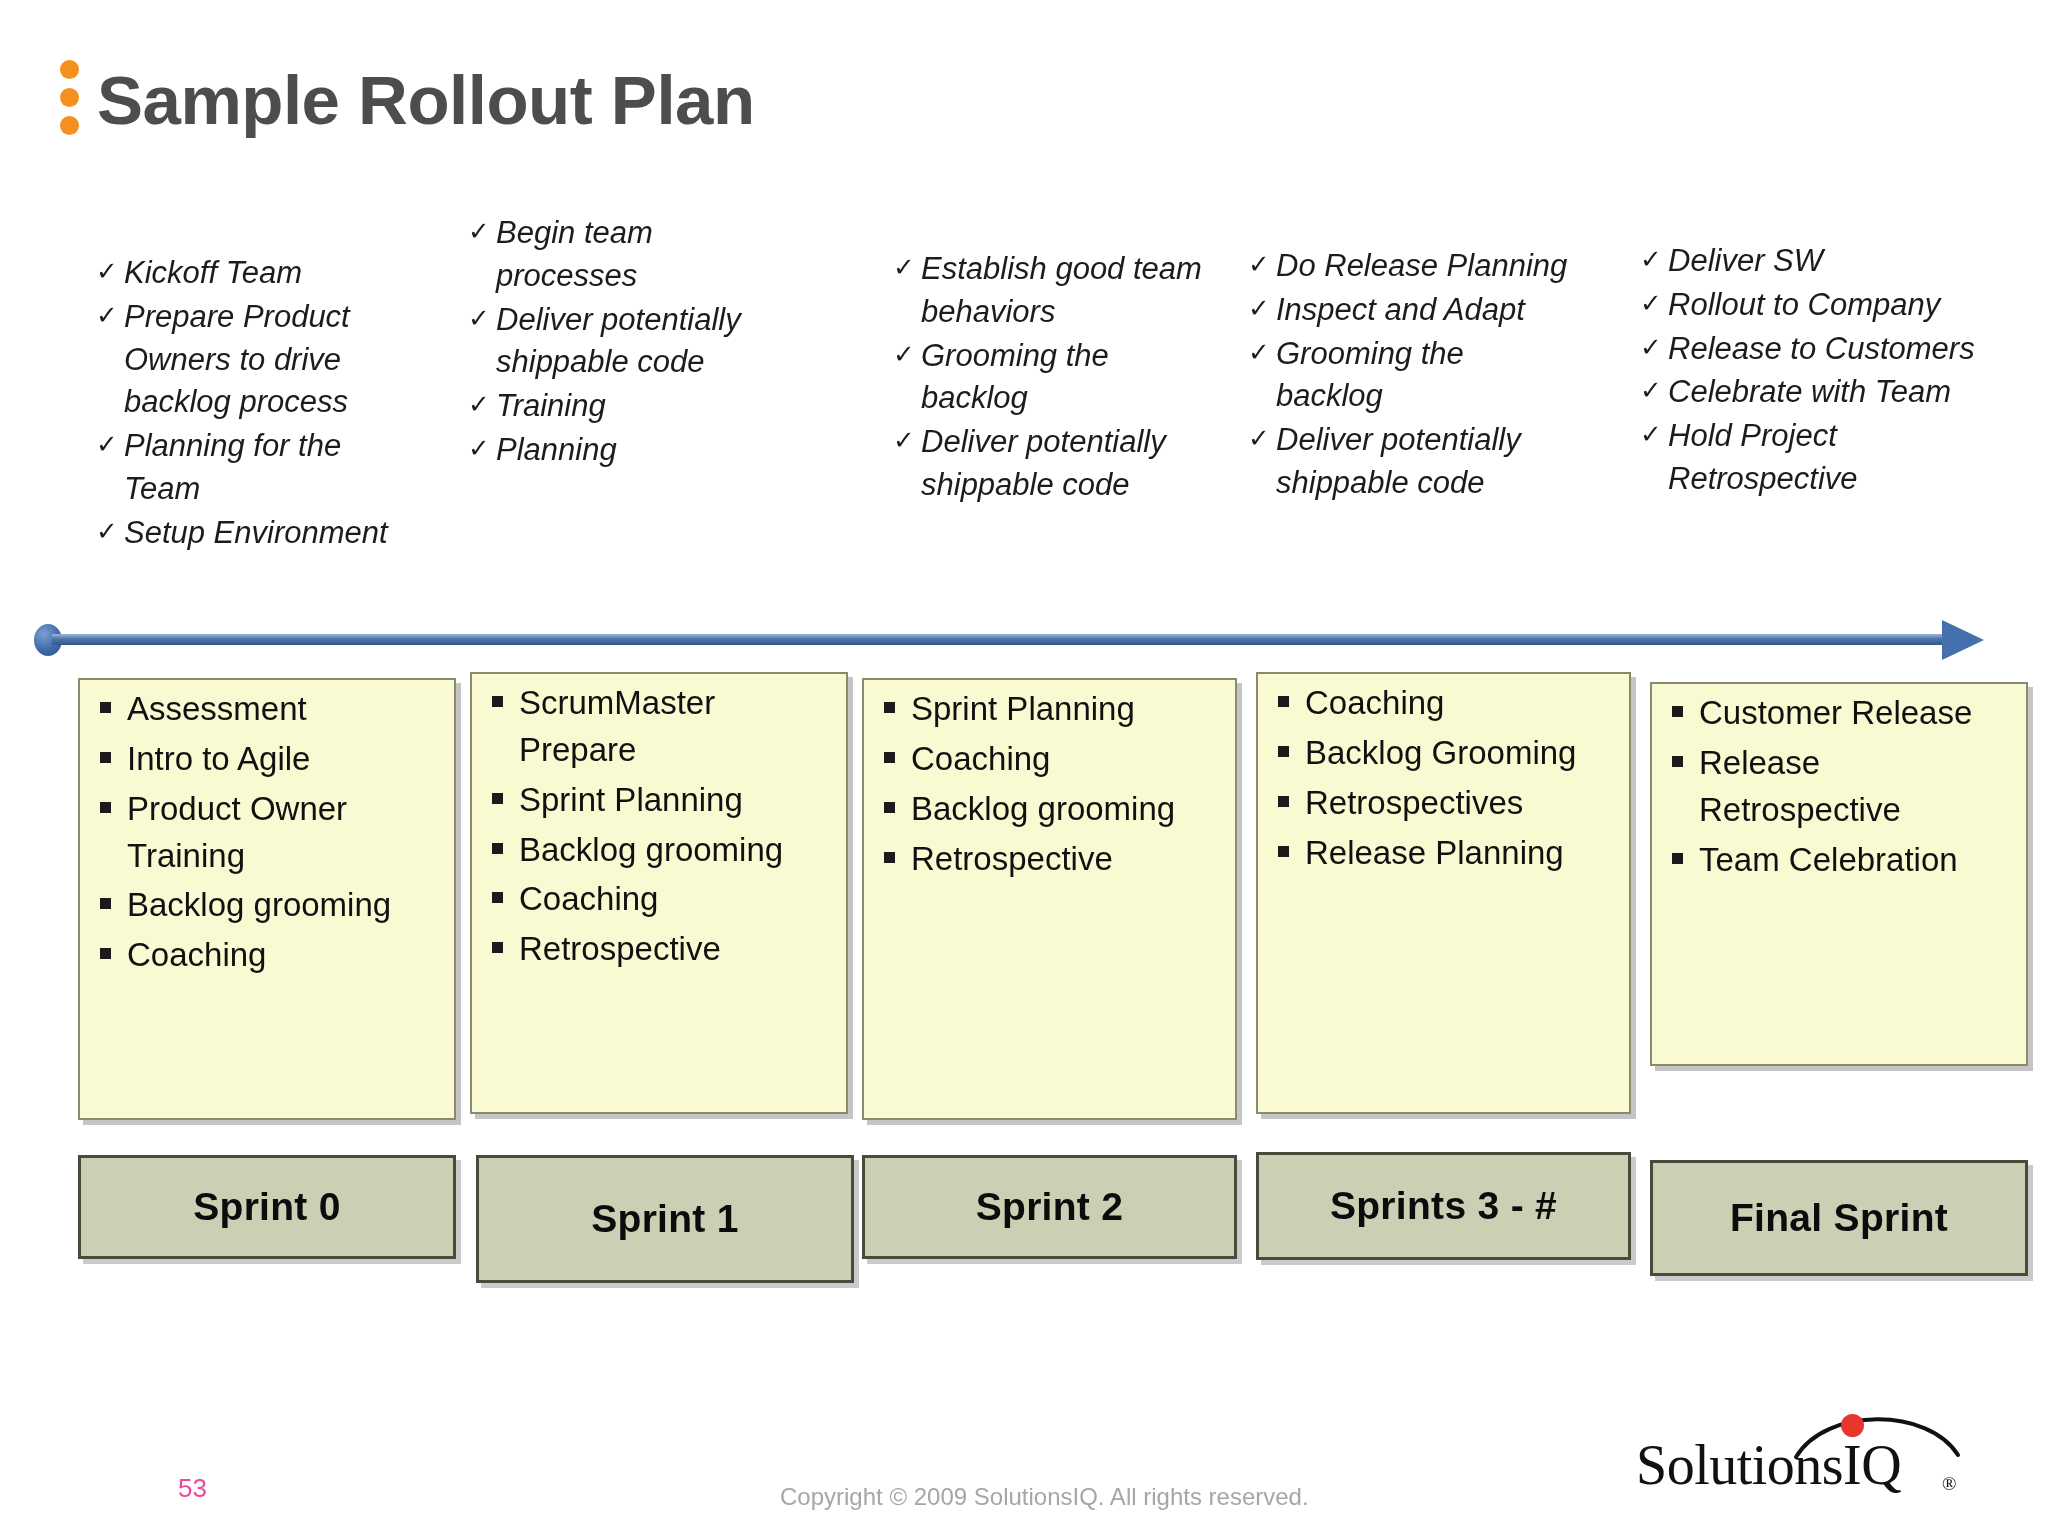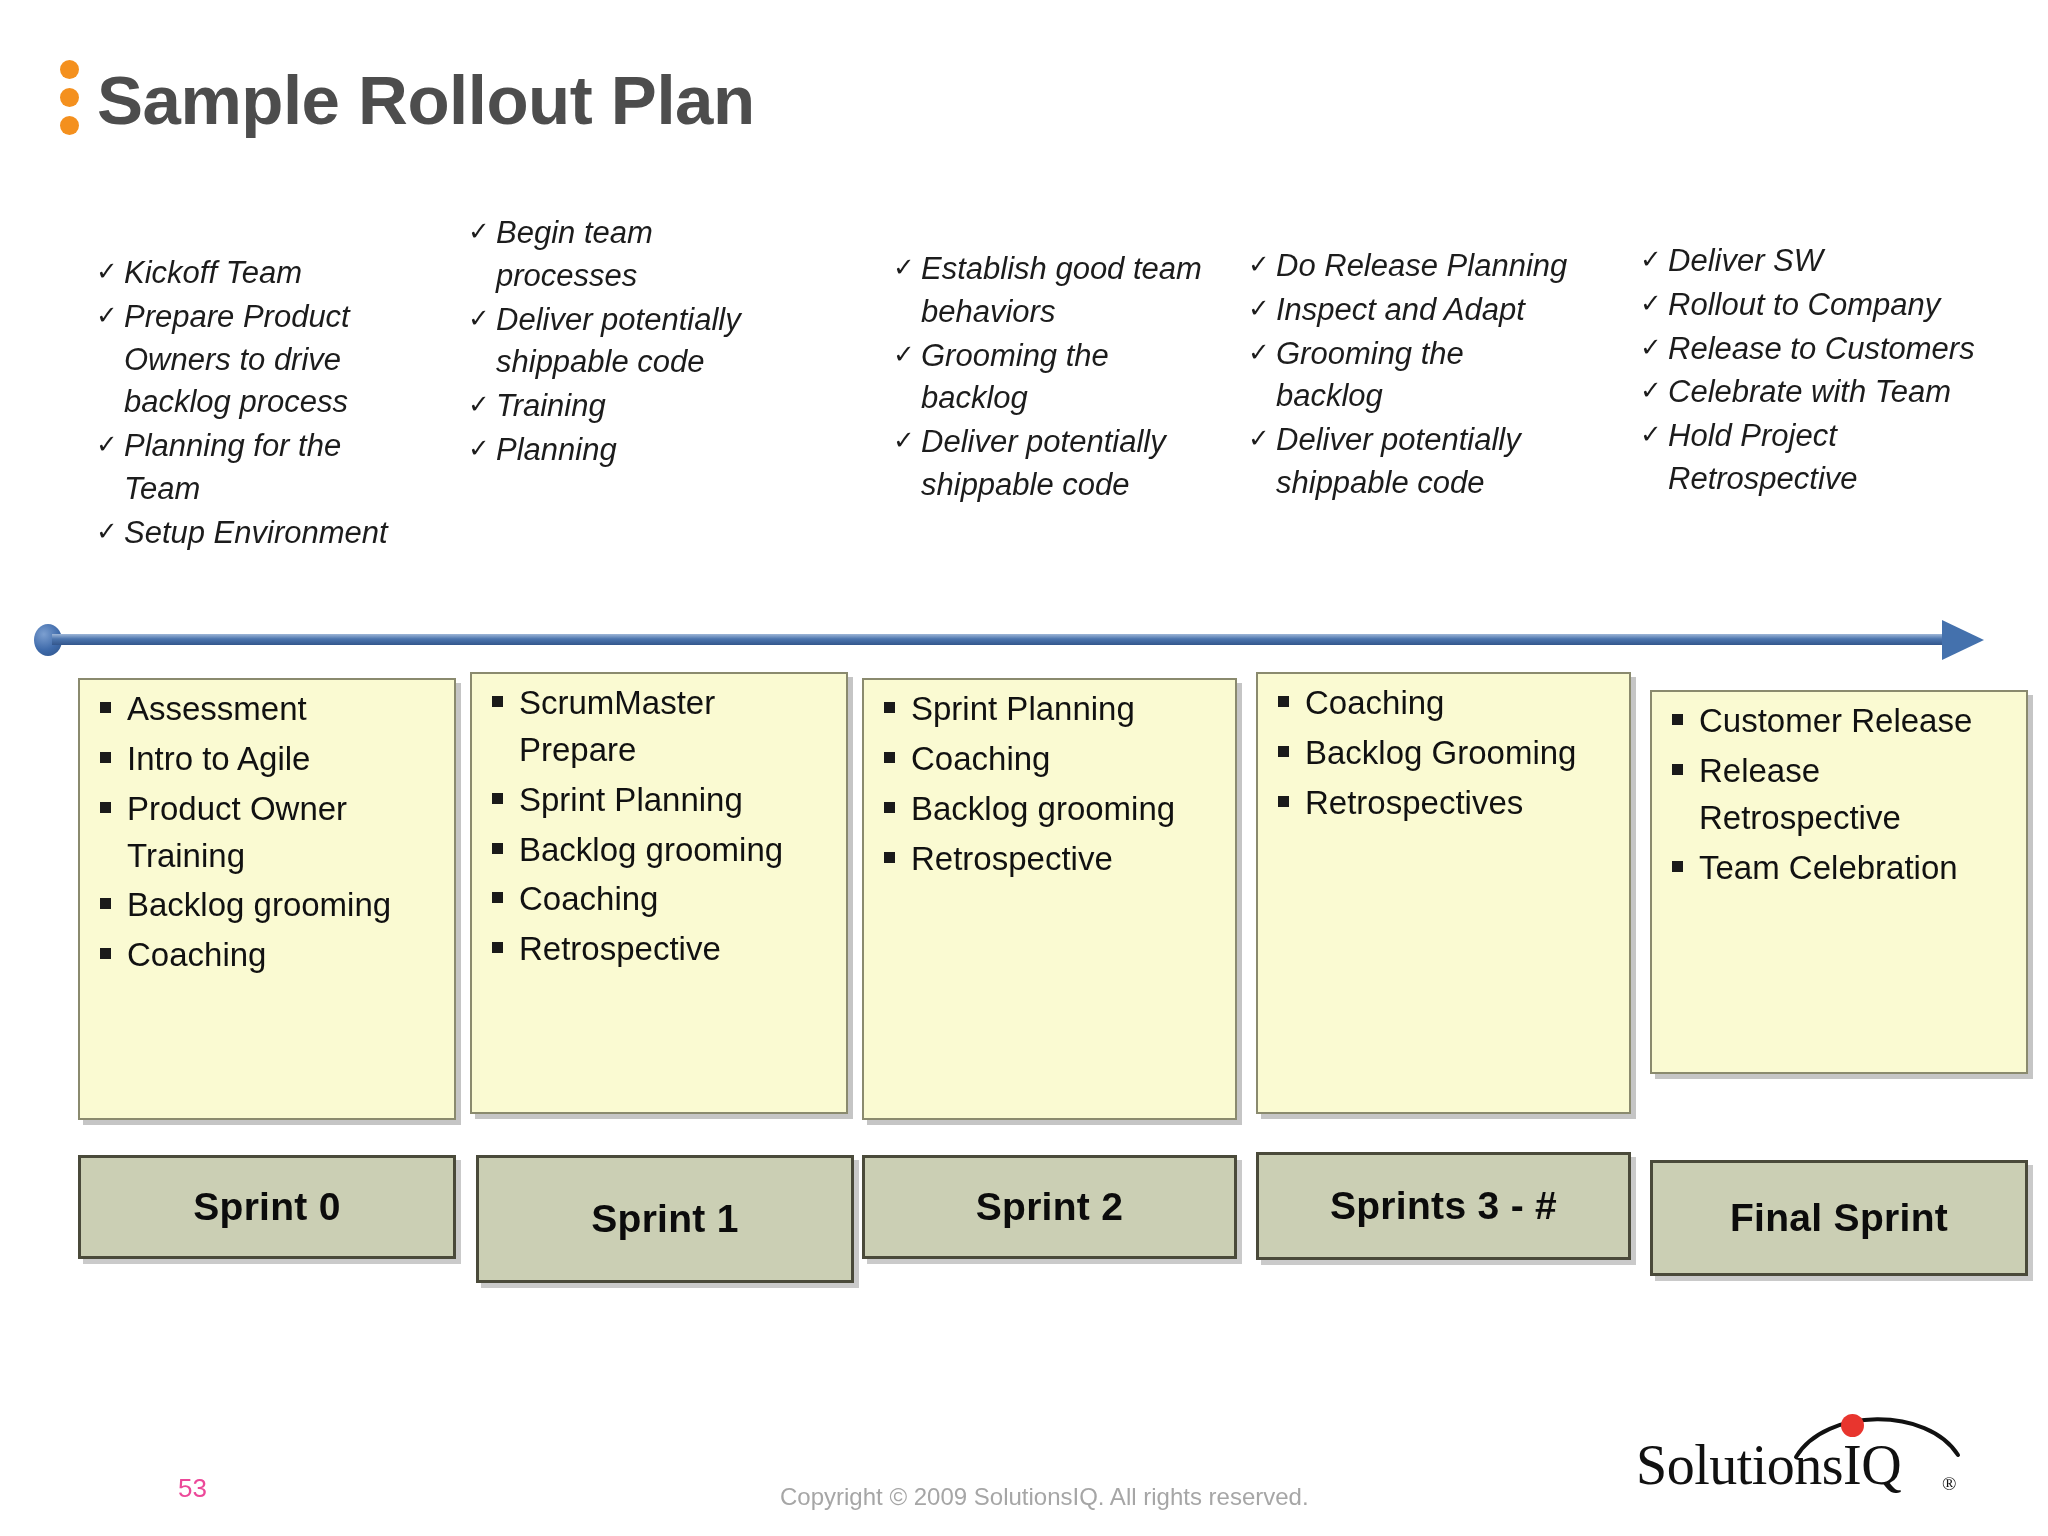--- a/index.html
+++ b/index.html
@@ -145,21 +145,21 @@
     width: 11px;
     height: 11px;
     background: #1a1a1a;
   }
   .act-text { flex: 1 1 auto; }
 
   #act-box-0 { left: 78px;   top: 678px; width: 378px; height: 442px; }
   #act-box-1 { left: 470px;  top: 672px; width: 378px; height: 442px; }
   #act-box-2 { left: 862px;  top: 678px; width: 375px; height: 442px; }
   #act-box-3 { left: 1256px; top: 672px; width: 375px; height: 442px; }
-  #act-box-4 { left: 1650px; top: 682px; width: 378px; height: 384px; margin-top: 8px; }
+  #act-box-4 { left: 1650px; top: 682px; width: 378px; height: 384px; }
 
   
   .sprint-bar {
     position: absolute;
     background: #CBCFB4;
     border: 3px solid #4A4A3A;
     box-shadow: 5px 5px 0 0 rgba(150,150,150,0.5);
     box-sizing: border-box;
     display: flex;
     align-items: center;
@@ -445,20 +445,26 @@
           <i></i>
         </span>
         <span class="act-text">Backlog Grooming</span>
       </li>
       <li class="act-item">
         <span class="act-bullet">
           <i></i>
         </span>
         <span class="act-text">Retrospectives</span>
       </li>
+      <li class="act-item">
+        <span class="act-bullet">
+          <i></i>
+        </span>
+        <span class="act-text">Release Planning</span>
+      </li>
     </ul>
 </div>
 <div class="act-box" id="act-box-4">
   <ul class="act-list">
       <li class="act-item">
         <span class="act-bullet">
           <i></i>
         </span>
         <span class="act-text">Customer Release</span>
       </li>

